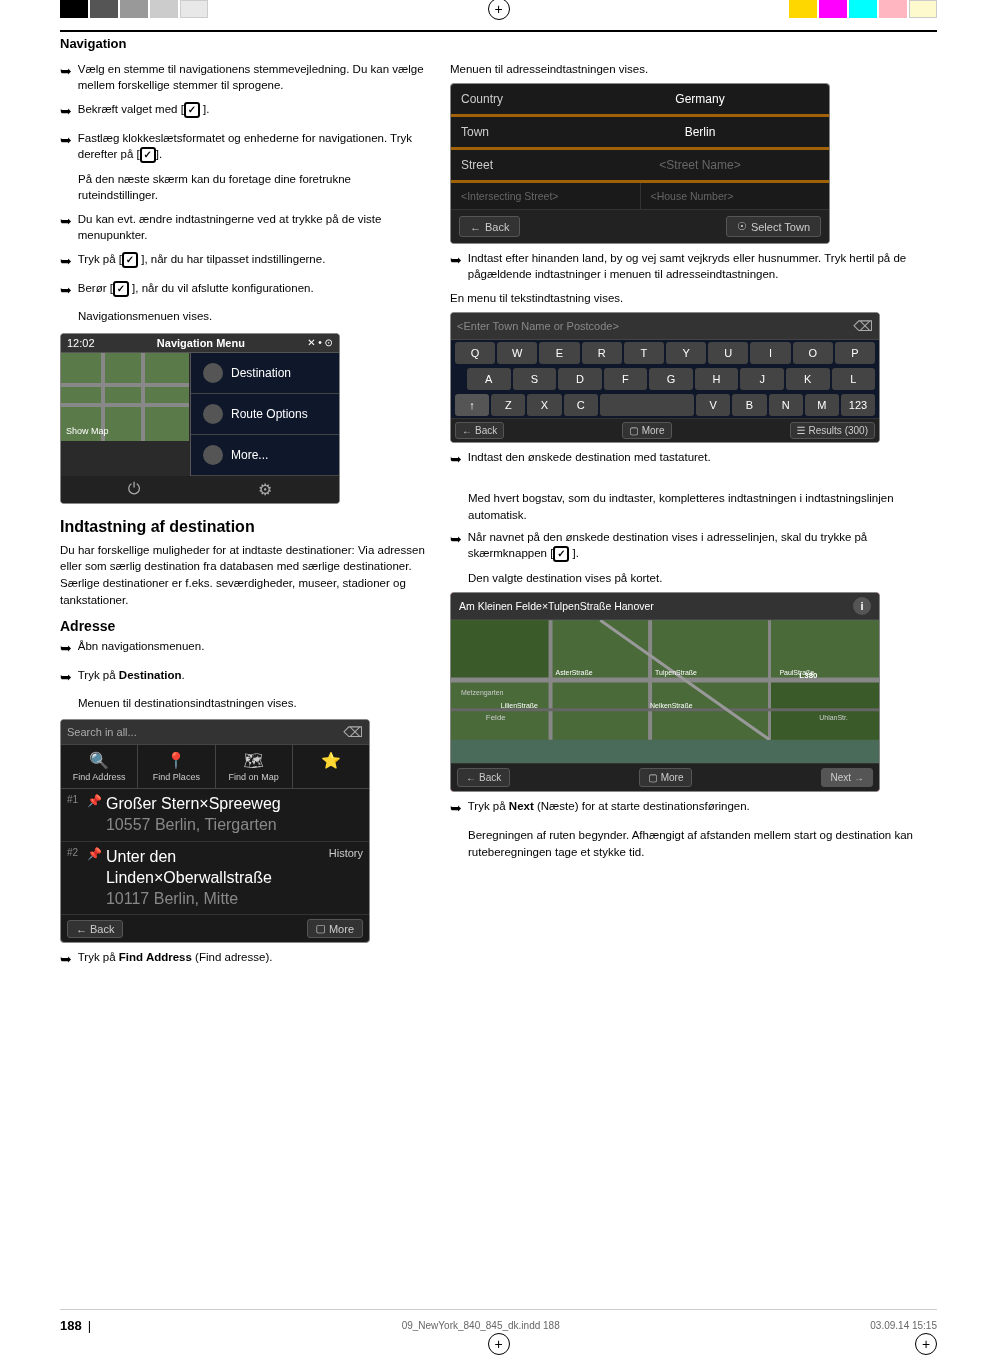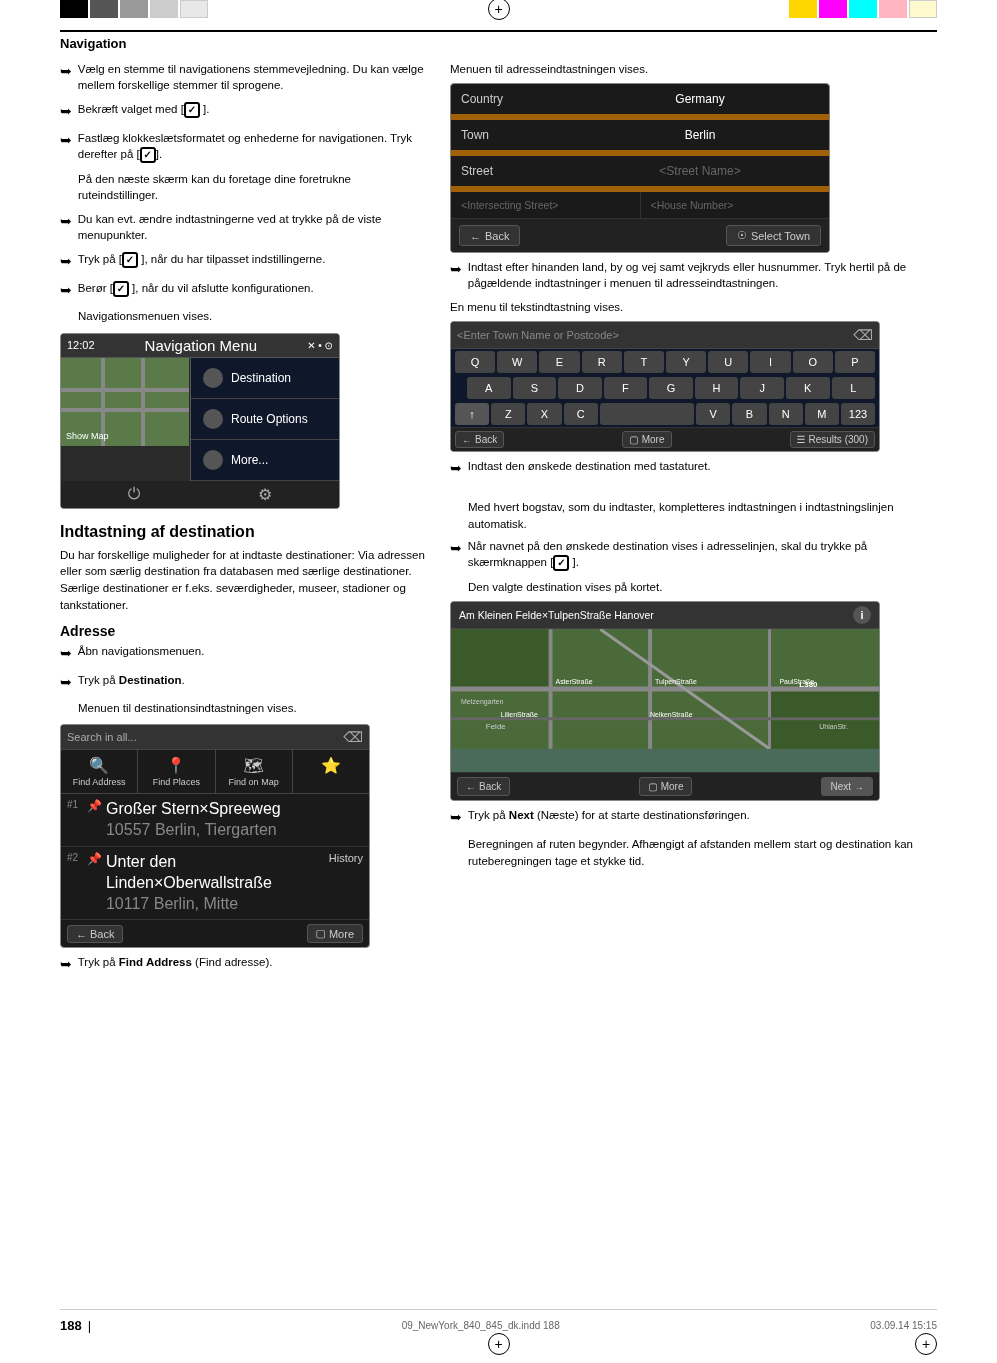--- a/index.html
+++ b/index.html
@@ -134,21 +134,21 @@
       background: #333;
       text-align: center;
       font-size: 11px;
       padding: 3px 6px;
       display: flex;
       justify-content: space-between;
       align-items: center;
       border-bottom: 1px solid #555;
     }
     .nav-menu-title-bar .time { font-size: 11px; }
-    .nav-menu-title-bar .title { font-size: 15px; font-weight: normal; }
+    .nav-menu-title-bar .title { font-size: 11px; font-weight: bold; }
     .nav-menu-title-bar .icons { font-size: 10px; }
     .nav-menu-body {
       display: flex;
     }
     .nav-menu-left {
       width: 130px;
       background: #2a2a2a;
       border-right: 1px solid #555;
     }
     .nav-menu-right {
@@ -297,21 +297,21 @@
       color: #fff;
       margin: 6px 0;
       overflow: hidden;
       width: 380px;
       font-size: 12px;
     }
     .addr-form-row {
       display: flex;
       align-items: center;
       padding: 8px 10px;
-      border-bottom: 6px solid #a16207;
+      border-bottom: 3px solid #a16207;
     }
     .addr-form-label {
       min-width: 120px;
       color: #ccc;
     }
     .addr-form-value {
       flex: 1;
       text-align: center;
       color: #fff;
     }

